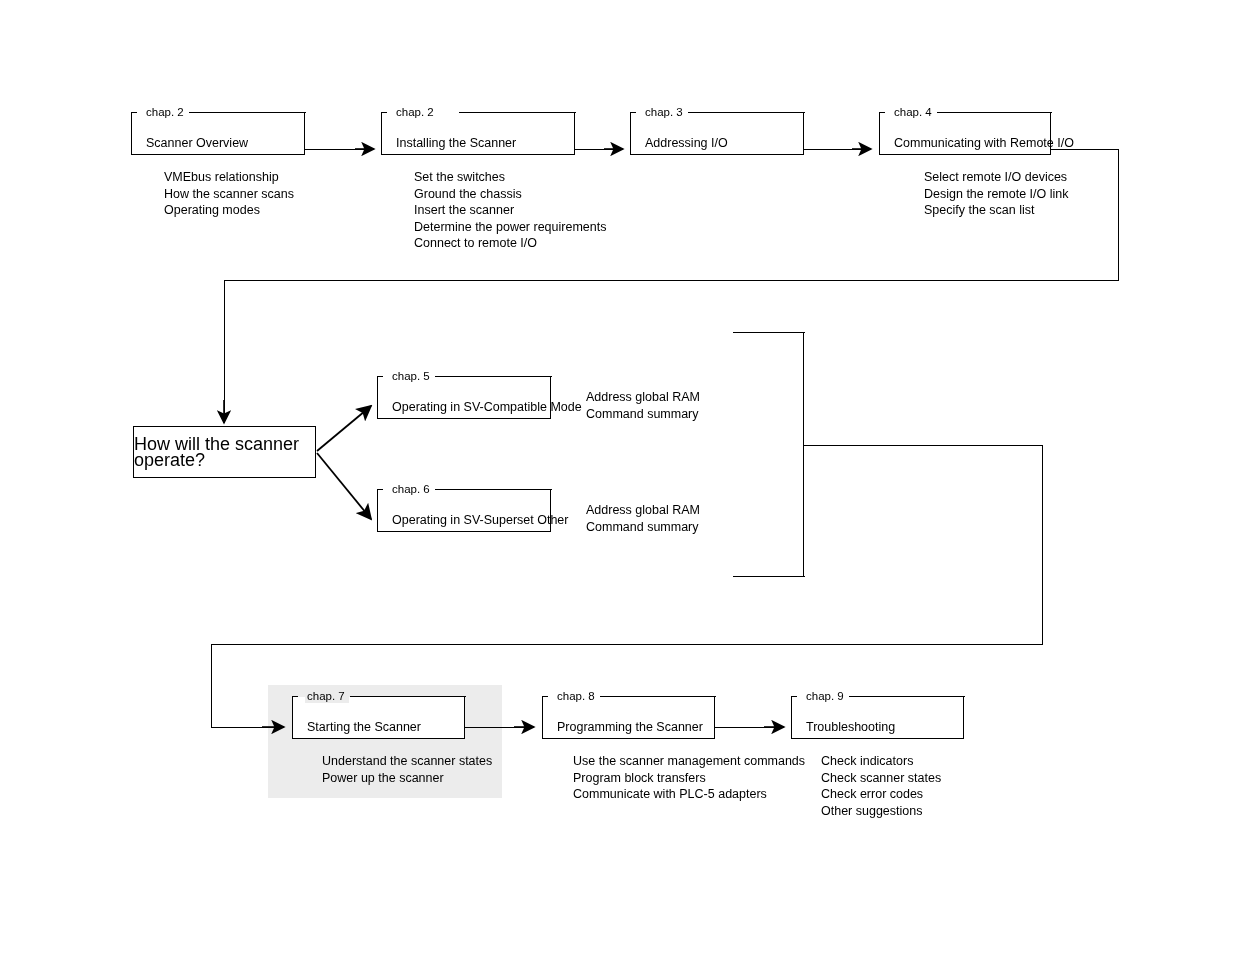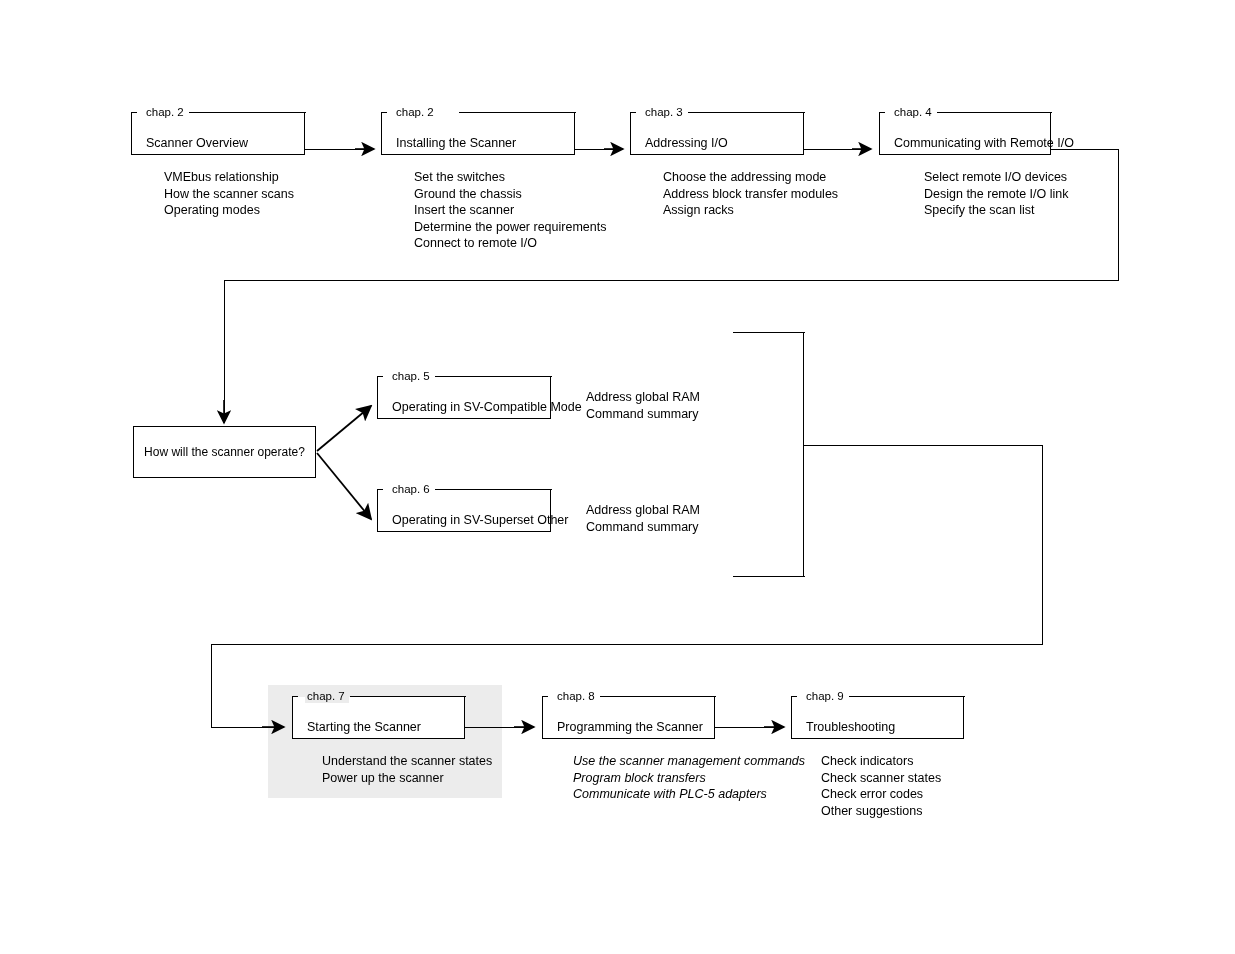--- a/index.html
+++ b/index.html
@@ -71,21 +71,21 @@
   .plainbox {
     position: absolute;
     box-sizing: border-box;
     background: #ffffff;
     border: 1.5px solid #000000;
     display: flex;
     align-items: center;
     justify-content: center;
   }
   .plainbox span {
-    font-size: 12px;
+    font-size: 18px;
     line-height: 16px;
   }
   
   .bullets {
     position: absolute;
     font-size: 12.5px;
     line-height: 16.6px;
     white-space: nowrap;
   }
   .bullets div { white-space: nowrap; }
@@ -190,25 +190,20 @@
     <div>Determine the power requirements</div>
     <div>Connect to remote I/O</div>
   </div>
 
   <div class="chapbox" style="left:630px; top:113px; width:174px; height:42px;">
     <div class="lnub"></div>
     <div class="rnub" style="width: 116.266px;"></div>
     <div class="chap-num">chap. 3</div>
     <div class="chap-title">Addressing I/O</div>
   </div>
-  <div class="bullets" style="left:663px; top:169px;">
-    <div>Choose the addressing mode</div>
-    <div>Address block transfer modules</div>
-    <div>Assign racks</div>
-  </div>
 
   <div class="chapbox" style="left:879px; top:113px; width:172px; height:42px;">
     <div class="lnub"></div>
     <div class="rnub" style="width: 114.266px;"></div>
     <div class="chap-num">chap. 4</div>
     <div class="chap-title">Communicating with Remote I/O</div>
   </div>
   <div class="bullets" style="left:924px; top:169px;">
     <div>Select remote I/O devices</div>
     <div>Design the remote I/O link</div>
@@ -251,21 +246,21 @@
     <div>Understand the scanner states</div>
     <div>Power up the scanner</div>
   </div>
 
   <div class="chapbox" style="left:542px; top:697px; width:173px; height:42px;">
     <div class="lnub"></div>
     <div class="rnub" style="width: 115.266px;"></div>
     <div class="chap-num">chap. 8</div>
     <div class="chap-title">Programming the Scanner</div>
   </div>
-  <div class="bullets" style="left:573px; top:753px;font-style:italic;">
+  <div class="bullets" style="left:573px; top:753px;">
     <div>Use the scanner management commands</div>
     <div>Program block transfers</div>
     <div>Communicate with PLC-5 adapters</div>
   </div>
 
   <div class="chapbox" style="left:791px; top:697px; width:173px; height:42px;">
     <div class="lnub"></div>
     <div class="rnub" style="width: 115.266px;"></div>
     <div class="chap-num">chap. 9</div>
     <div class="chap-title">Troubleshooting</div>

